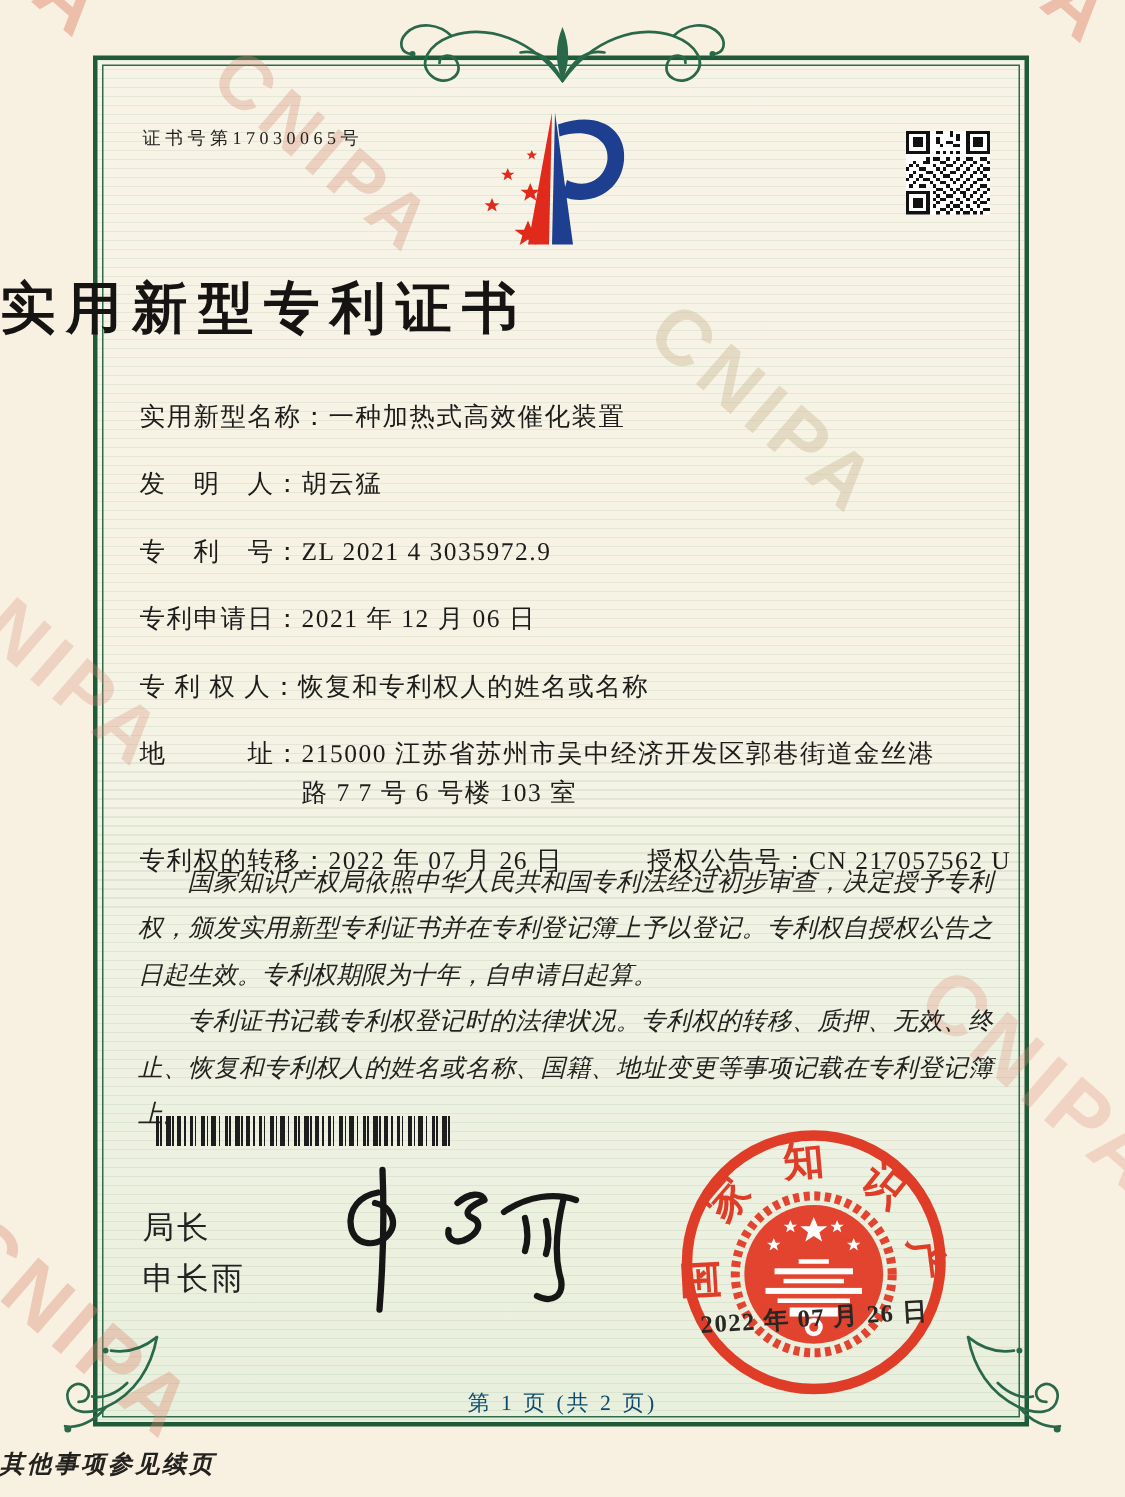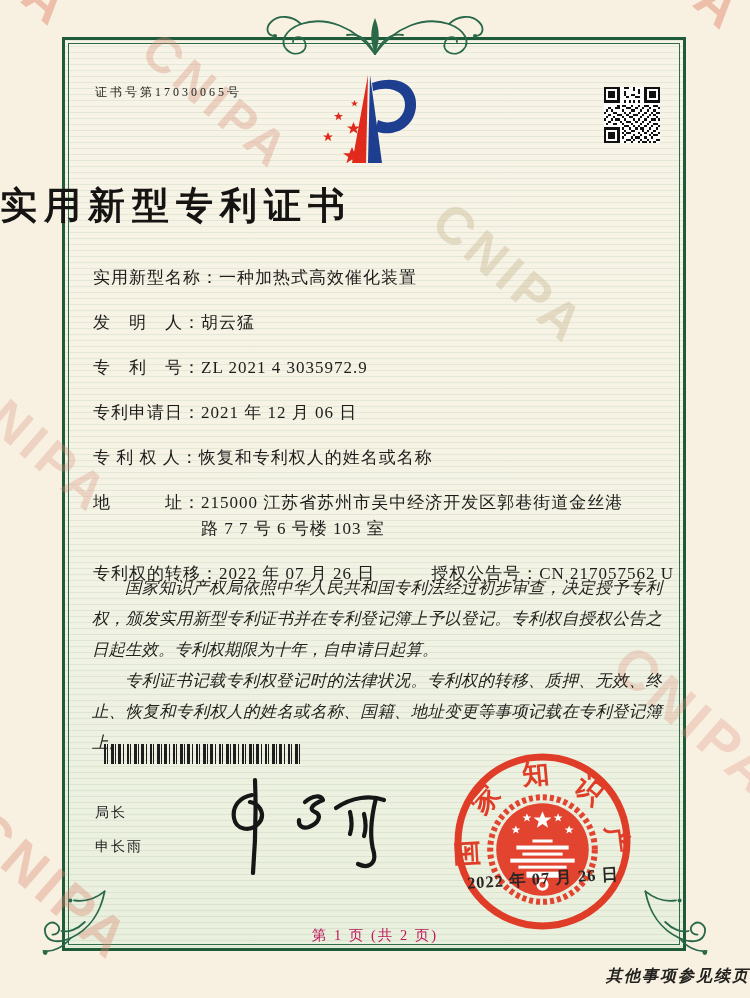--- a/index.html
+++ b/index.html
@@ -50,33 +50,33 @@
   .barcode { position:absolute; left:104px; top:744px; width:196px; height:20px;
              background:repeating-linear-gradient(90deg,
                #1d1d1d 0 2px,  rgba(0,0,0,0) 2px 3px,
                #1d1d1d 3px 4px, rgba(0,0,0,0) 4px 7px,
                #1d1d1d 7px 10px, rgba(0,0,0,0) 10px 11px,
                #1d1d1d 11px 12px, rgba(0,0,0,0) 12px 14px,
                #1d1d1d 14px 17px, rgba(0,0,0,0) 17px 19px,
                #1d1d1d 19px 20px, rgba(0,0,0,0) 20px 23px); }
 
   .signer { position:absolute; left:95px; font-family:"Liberation Sans", sans-serif;
-            font-size:14px; letter-spacing:2px; color:#222; }
+            font-size:21px; letter-spacing:2px; color:#222; }
   .signer-title { top:804px; }
   .signer-name  { top:838px; }
   .signature { position:absolute; left:200px; top:773px; z-index:6; }
 
   .seal { position:absolute; left:452px; top:751px; z-index:5; opacity:.93; }
   .seal-date { position:absolute; left:443px; top:868px; width:200px; text-align:center; z-index:7;
                font-size:16.5px; font-weight:bold; letter-spacing:1px; color:#2a2623;
                transform:rotate(-3.5deg); }
 
   .page-info { position:absolute; left:0; right:0; top:926px; text-align:center;
-               font-size:14.5px; letter-spacing:2px; color:#be185d; }
-  .note { position:absolute; left:0; right:0; top:966px; text-align:right;
+               font-size:14.5px; letter-spacing:2px; color:#0c4a6e; }
+  .note { position:absolute; left:0; right:0; top:966px; text-align:left;
           font-size:16px; font-weight:bold; font-style:italic; color:#24221f; letter-spacing:2px; }
 
   .orn-top { position:absolute; left:255px; top:8px; }
   .orn-bl  { position:absolute; left:38px;  top:886px; }
   .orn-br  { position:absolute; left:640px; top:886px; }
 </style>
 </head>
 <body>
 
 <div class="page">

